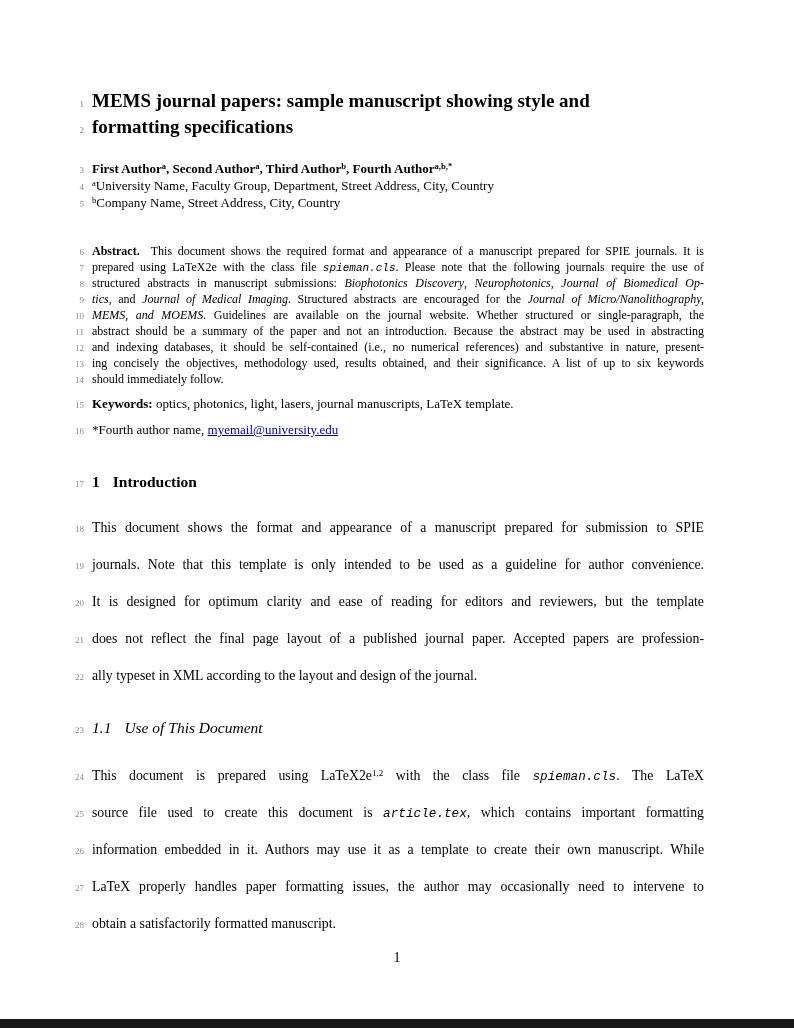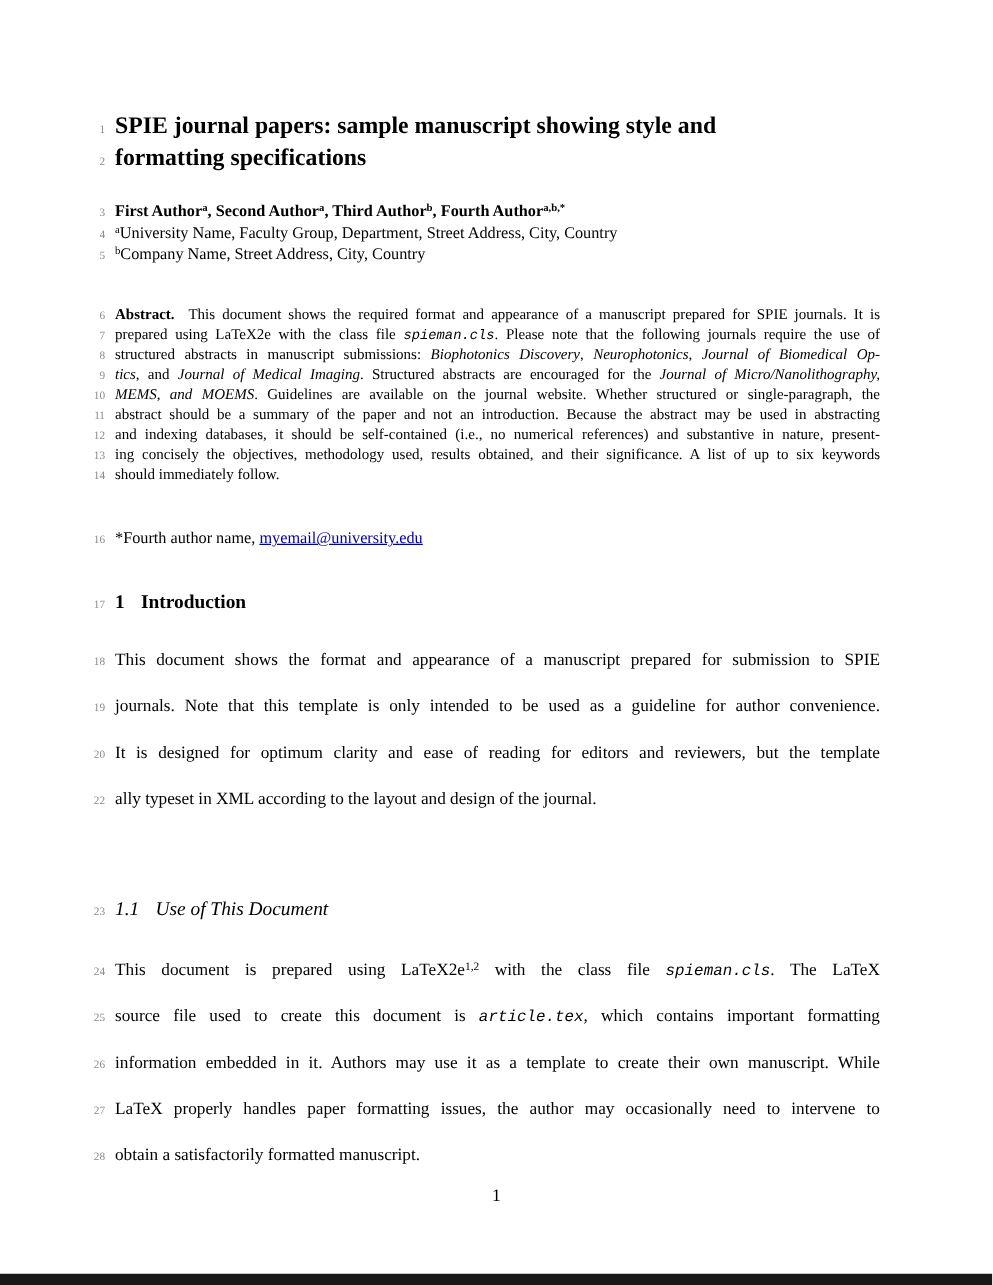--- a/index.html
+++ b/index.html
@@ -69,21 +69,21 @@
   .gap { margin-left: 13px; }
   a.lnk { color: var(--link, #000099); text-decoration: underline; cursor: pointer; }
 </style>
 </head>
 <body>
 
 <div class="page">
   <section class="blk title">
       <div class="line">
         <span class="lno">1</span>
-        <span class="ltx"><span>SPIE journal papers: sample manuscript showing style and</span></span>
+        <span class="ltx"><span>MEMS journal papers: sample manuscript showing style and</span></span>
       </div>
       <div class="line">
         <span class="lno">2</span>
         <span class="ltx"><span>formatting specifications</span></span>
       </div>
     </section>
   <section class="blk authors">
       <div class="line">
         <span class="lno">3</span>
         <span class="ltx"><span class="b">First Author</span><span class="b sup">a</span><span class="b">, Second Author</span><span class="b sup">a</span><span class="b">, Third Author</span><span class="b sup">b</span><span class="b">, Fourth Author</span><span class="b sup">a,b,*</span></span>
@@ -128,20 +128,26 @@
       </div>
       <div class="line">
         <span class="lno">13</span>
         <span class="ltx"><span>ing concisely the objectives, methodology used, results obtained, and their significance. A list of up to six keywords</span></span>
       </div>
       <div class="line end">
         <span class="lno">14</span>
         <span class="ltx"><span>should immediately follow.</span></span>
       </div>
     </section>
+  <section class="blk keywords">
+      <div class="line">
+        <span class="lno">15</span>
+        <span class="ltx"><span class="b">Keywords:</span><span> optics, photonics, light, lasers, journal manuscripts, LaTeX template.</span></span>
+      </div>
+    </section>
   <section class="blk footnote">
       <div class="line">
         <span class="lno">16</span>
         <span class="ltx"><span>*Fourth author name, </span><a href="#" class="lnk">myemail@university.edu</a></span>
       </div>
     </section>
   <section class="blk sec">
       <div class="line">
         <span class="lno">17</span>
         <span class="ltx"><span>1</span><span class="gap">Introduction</span></span>
@@ -152,20 +158,24 @@
         <span class="lno">18</span>
         <span class="ltx"><span>This document shows the format and appearance of a manuscript prepared for submission to SPIE</span></span>
       </div>
       <div class="line">
         <span class="lno">19</span>
         <span class="ltx"><span>journals. Note that this template is only intended to be used as a guideline for author convenience.</span></span>
       </div>
       <div class="line">
         <span class="lno">20</span>
         <span class="ltx"><span>It is designed for optimum clarity and ease of reading for editors and reviewers, but the template</span></span>
+      </div>
+      <div class="line">
+        <span class="lno">21</span>
+        <span class="ltx"><span>does not reflect the final page layout of a published journal paper. Accepted papers are profession-</span></span>
       </div>
       <div class="line end">
         <span class="lno">22</span>
         <span class="ltx"><span>ally typeset in XML according to the layout and design of the journal.</span></span>
       </div>
     </section>
   <section class="blk subsec">
       <div class="line">
         <span class="lno">23</span>
         <span class="ltx"><span>1.1</span><span class="gap">Use of This Document</span></span>

